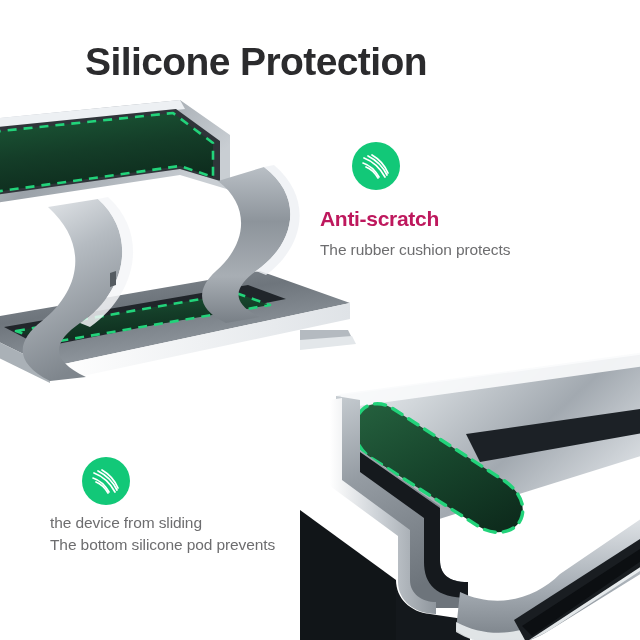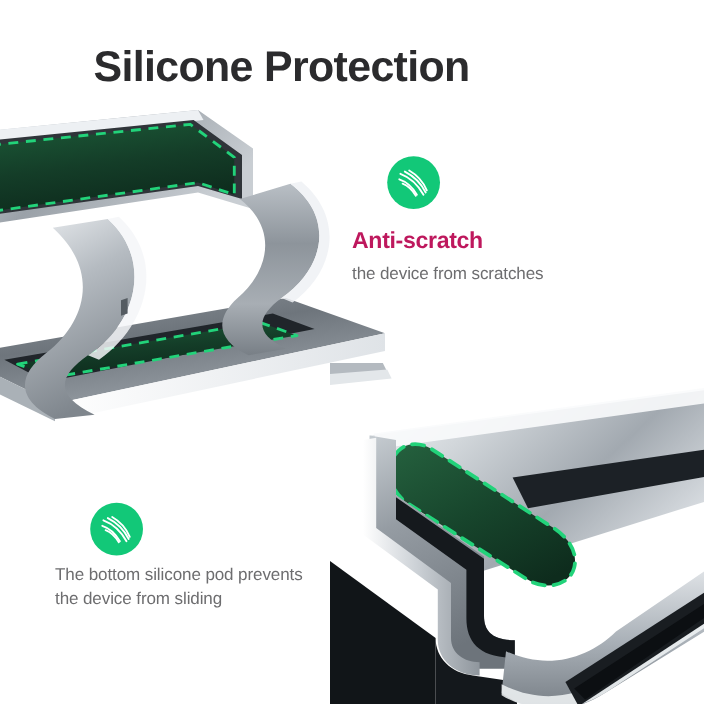--- a/index.html
+++ b/index.html
@@ -249,35 +249,35 @@
           <path d="M12,16 C20,19 28,26 33,35"></path>
           <path d="M16,14 C24,18 31,25 35,33"></path>
           <path d="M20,13 C27,17 33,24 36,31"></path>
           <path d="M11,21 C17,23 23,28 27,35"></path>
           <path d="M14,25 C19,27 23,31 26,36"></path>
         </g>
       </svg>
     </div>
     <div class="feature-title">Anti-scratch</div>
     <div class="feature-desc">
-      <div>the device from scratches</div>
+      <div>The rubber cushion protects</div>
     </div>
   </div>
 
   <div class="feature" id="feature-slippery">
     <div class="feature-icon">
       <svg width="48" height="48" viewBox="0 0 48 48" xmlns="http://www.w3.org/2000/svg">
         <g fill="none" stroke="#ffffff" stroke-width="1.7" stroke-linecap="round">
           <path d="M12,16 C20,19 28,26 33,35"></path>
           <path d="M16,14 C24,18 31,25 35,33"></path>
           <path d="M20,13 C27,17 33,24 36,31"></path>
           <path d="M11,21 C17,23 23,28 27,35"></path>
           <path d="M14,25 C19,27 23,31 26,36"></path>
         </g>
       </svg>
     </div>
     <div class="feature-desc">
+      <div>the device from sliding</div>
       <div>The bottom silicone pod prevents</div>
-      <div>the device from sliding</div>
     </div>
   </div>
 
 </div>
 
 </body></html>

